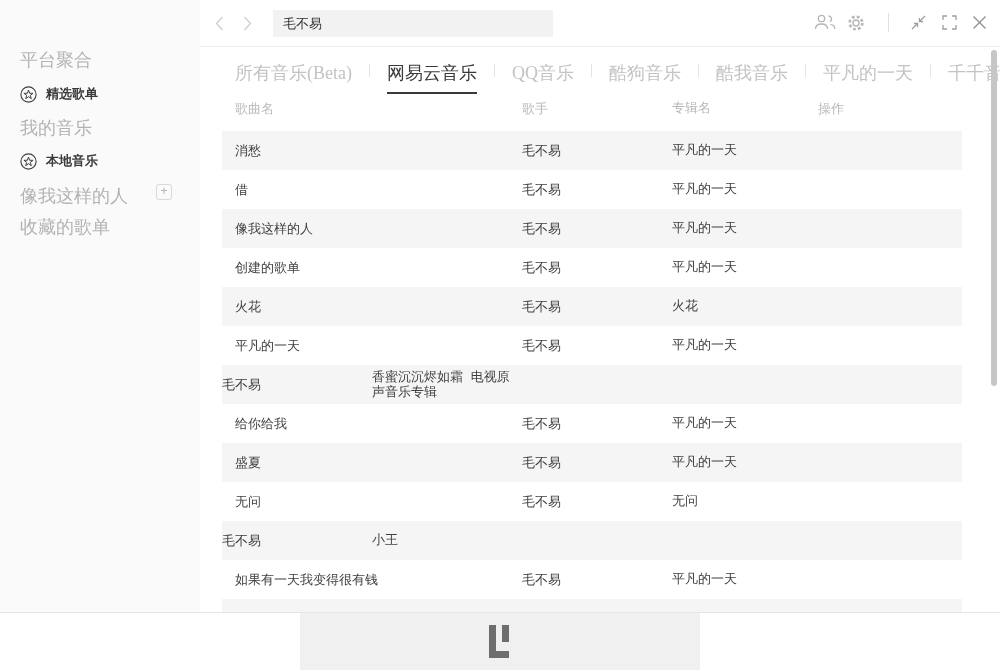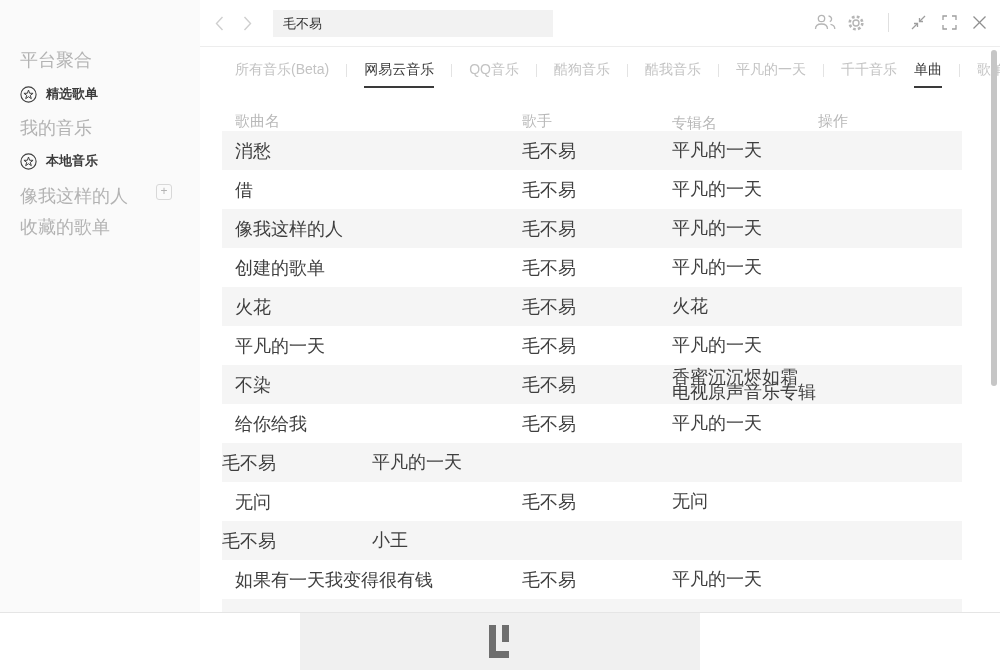--- a/index.html
+++ b/index.html
@@ -20,30 +20,30 @@
   #search-input { position:absolute; left:73px; top:10px; width:280px; height:27px; background:#f2f2f2;
     border:none; outline:none; font-size:13px; color:#333; padding:0 10px; font-family:inherit; }
   .tb-icon { position:absolute; top:13px; }
   .tb-sep { position:absolute; left:688px; top:13px; width:1px; height:19px; background:#e0e0e0; }
 
   
   #content { position:absolute; left:200px; top:48px; width:800px; height:564px; background:#fff; }
   #tabs-row { position:absolute; left:35px; right:40px; top:13px; display:flex; align-items:flex-start; }
   #platform-tabs, #type-tabs { display:flex; align-items:flex-start; }
   #type-tabs { margin-left:auto; }
-  .tab { font-size:14px; color:#c3c3c3; margin:0 17px; padding-bottom:7px;
-    border-bottom:2px solid transparent; cursor:pointer; white-space:nowrap; }
+  .tab { font-size:18px; color:#c3c3c3; margin:0 17px; padding-bottom:7px;
+    border-bottom:2px solid transparent; cursor:pointer; white-space:nowrap;font-family:Liberation Serif, serif; }
   .tab:first-child { margin-left:0; }
   .tab.active { color:#3a3a3a; border-bottom-color:#3a3a3a; }
   .tab-divider { width:1px; height:13px; margin-top:3px; background:#e3e3e3; }
 
   
   #track-table { position:absolute; left:22px; top:52px; width:740px; }
-  .thead { display:flex; align-items:flex-end; height:31px; font-size:15px; color:#b8b8b8;font-family:Liberation Serif, serif; }
-  .trow { display:flex; align-items:center; height:39px; font-size:18px; color:#3f3f3f; cursor:pointer; }
+  .thead { display:flex; align-items:flex-start; height:31px; font-size:13px; color:#b8b8b8; }
+  .trow { display:flex; align-items:center; height:39px; font-size:13px; color:#3f3f3f; cursor:pointer;font-family:Liberation Mono, monospace; }
   .trow.striped { background:#f5f5f5; }
   .col-name  { width:300px; padding-left:13px; }
   .col-artist{ width:150px; }
   .col-album { width:146px; line-height:15px; }
   .col-action{ flex:1; }
   #partial-row { height:13px; background:#f5f5f5; }
 
   #scrollbar-thumb { position:absolute; left:991px; top:50px; width:6px; height:336px; background:#c6c6c6; border-radius:3px; }
 
   
@@ -209,32 +209,32 @@
           <span class="col-album">火花</span>
           <span class="col-action"></span>
         </div>
         <div class="trow">
           <span class="col-name">平凡的一天</span>
           <span class="col-artist">毛不易</span>
           <span class="col-album">平凡的一天</span>
           <span class="col-action"></span>
         </div>
         <div class="trow striped">
-          <span class="col-name">不染</span>
           <span class="col-artist">毛不易</span>
           <span class="col-album">香蜜沉沉烬如霜 电视原声音乐专辑</span>
           <span class="col-action"></span>
         </div>
         <div class="trow">
           <span class="col-name">给你给我</span>
           <span class="col-artist">毛不易</span>
           <span class="col-album">平凡的一天</span>
           <span class="col-action"></span>
         </div>
         <div class="trow striped">
+          <span class="col-name">盛夏</span>
           <span class="col-artist">毛不易</span>
           <span class="col-album">平凡的一天</span>
           <span class="col-action"></span>
         </div>
         <div class="trow">
           <span class="col-name">无问</span>
           <span class="col-artist">毛不易</span>
           <span class="col-album">无问</span>
           <span class="col-action"></span>
         </div>

